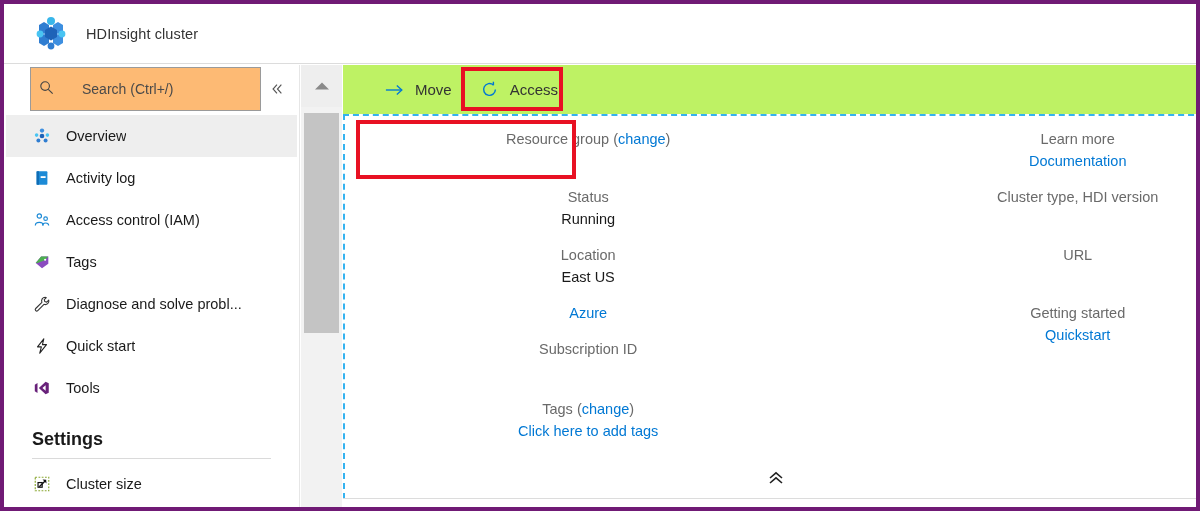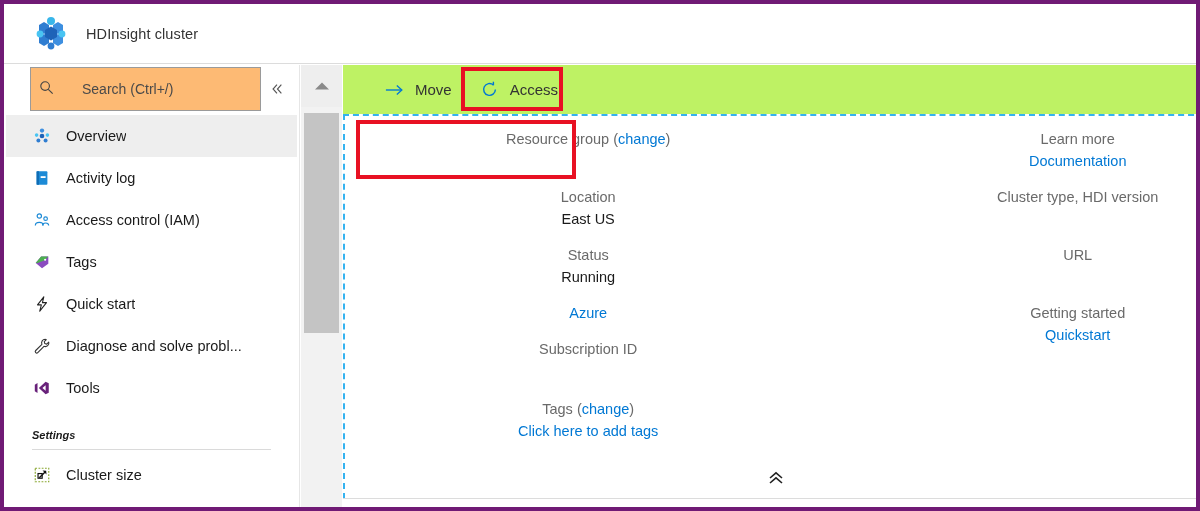--- a/index.html
+++ b/index.html
@@ -93,24 +93,23 @@
     display: flex; align-items: center; justify-content: center;
   }
   .nav-label {
     font-size: 14.5px;
     color: #1a1a1a;
     white-space: nowrap;
     overflow: hidden;
   }
   .nav-section {
     padding: 20px 26px 4px 26px;
-    font-size: 11px;
+    font-size: 18px;
     font-weight: bold;
     color: #1a1a1a;
-    font-style: italic;
   }
   .nav-divider {
     margin: 4px 26px 4px 26px;
     height: 1px;
     background: #dadada;
   }
 
   
   .sb-scroll {
     position: absolute;
@@ -327,33 +326,33 @@
             <polygon points="3,11 9,4 17,4 13,8 5,11" fill="#4caf50"></polygon>
             <circle cx="13.5" cy="7.5" r="1.2" fill="#ffffff"></circle>
           </svg>
         </span>
         <span class="nav-label">Tags</span>
       </div>
 
       <div class="nav-item">
         <span class="nav-icon">
           <svg width="18" height="18" viewBox="0 0 20 20">
+            <path d="M13.5 2.5a4 4 0 0 0-3.6 5.6L3 15a1.6 1.6 0 1 0 2.3 2.3l6.9-6.9a4 4 0 0 0 5.3-4.8l-2.3 2.3-2.1-.6-.6-2.1 2.3-2.3a4 4 0 0 0-1.3-.4z" fill="none" stroke="#333" stroke-width="1.2" stroke-linejoin="round"></path>
+          </svg>
+        </span>
+        <span class="nav-label">Diagnose and solve probl...</span>
+      </div>
+
+      <div class="nav-item">
+        <span class="nav-icon">
+          <svg width="18" height="18" viewBox="0 0 20 20">
             <polygon points="12,2 5,11 9.3,11 7.5,18 15,8.5 10.5,8.5" fill="none" stroke="#222" stroke-width="1.2" stroke-linejoin="round"></polygon>
           </svg>
         </span>
         <span class="nav-label">Quick start</span>
-      </div>
-
-      <div class="nav-item">
-        <span class="nav-icon">
-          <svg width="18" height="18" viewBox="0 0 20 20">
-            <path d="M13.5 2.5a4 4 0 0 0-3.6 5.6L3 15a1.6 1.6 0 1 0 2.3 2.3l6.9-6.9a4 4 0 0 0 5.3-4.8l-2.3 2.3-2.1-.6-.6-2.1 2.3-2.3a4 4 0 0 0-1.3-.4z" fill="none" stroke="#333" stroke-width="1.2" stroke-linejoin="round"></path>
-          </svg>
-        </span>
-        <span class="nav-label">Diagnose and solve probl...</span>
       </div>
 
       <div class="nav-item">
         <span class="nav-icon">
           <svg width="18" height="18" viewBox="0 0 20 20">
             <polygon points="2,6.5 5,4.5 5,15.5 2,13.5" fill="#68217a"></polygon>
             <polygon points="6.5,10 14,3 17.5,4.8 17.5,15.2 14,17 6.5,10" fill="#68217a"></polygon>
             <polygon points="14,7 14,13 10.5,10" fill="#ffffff"></polygon>
           </svg>
         </span>
@@ -419,27 +418,27 @@
 
         <div class="field">
           <div class="field-label">
             <span>Resource group</span>
             <span> (</span><a class="link">change</a><span>)</span>
           </div>
           <div class="field-value empty"></div>
         </div>
 
         <div class="field">
+          <div class="field-label">Status</div>
+          <div class="field-value">Running</div>
+        </div>
+
+        <div class="field">
           <div class="field-label">Location</div>
           <div class="field-value">East US</div>
-        </div>
-
-        <div class="field">
-          <div class="field-label">Status</div>
-          <div class="field-value">Running</div>
         </div>
 
         <div class="field">
           <div class="field-value">
             <a class="link">Azure</a>
           </div>
         </div>
 
         <div class="field">
           <div class="field-label">Subscription ID</div>

